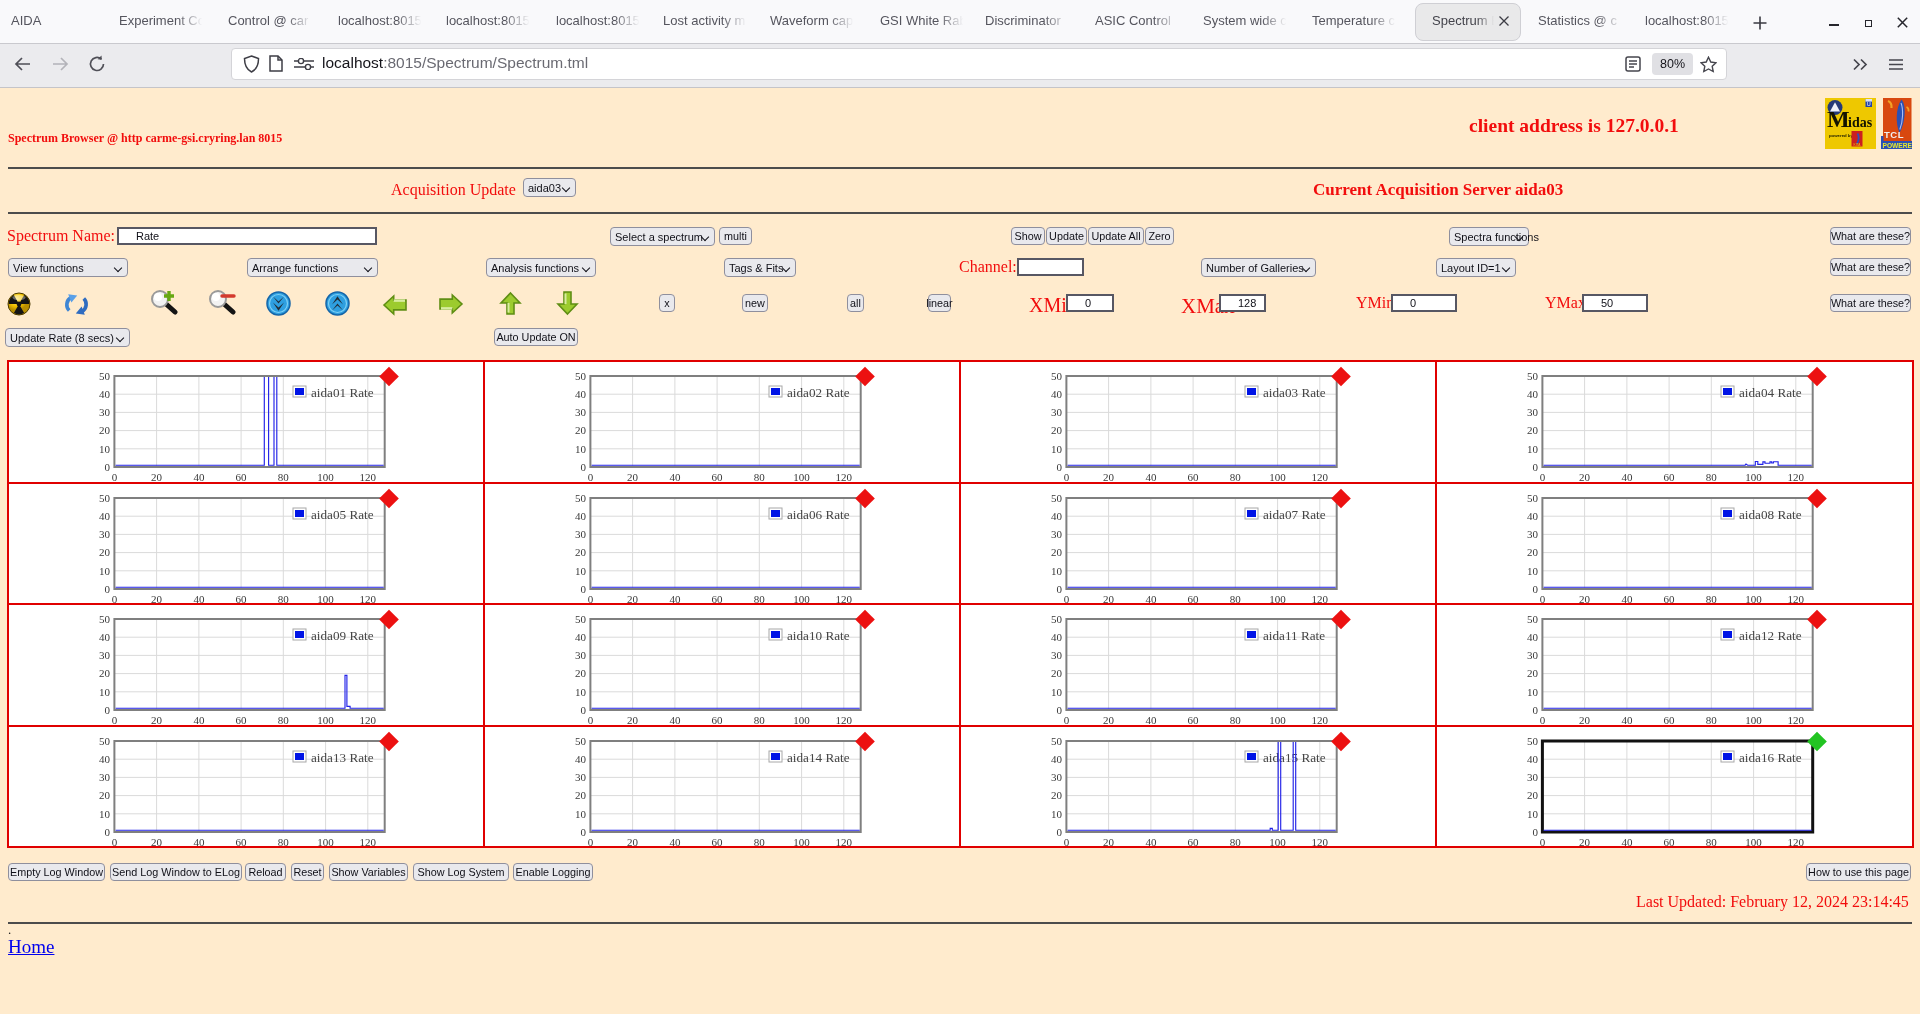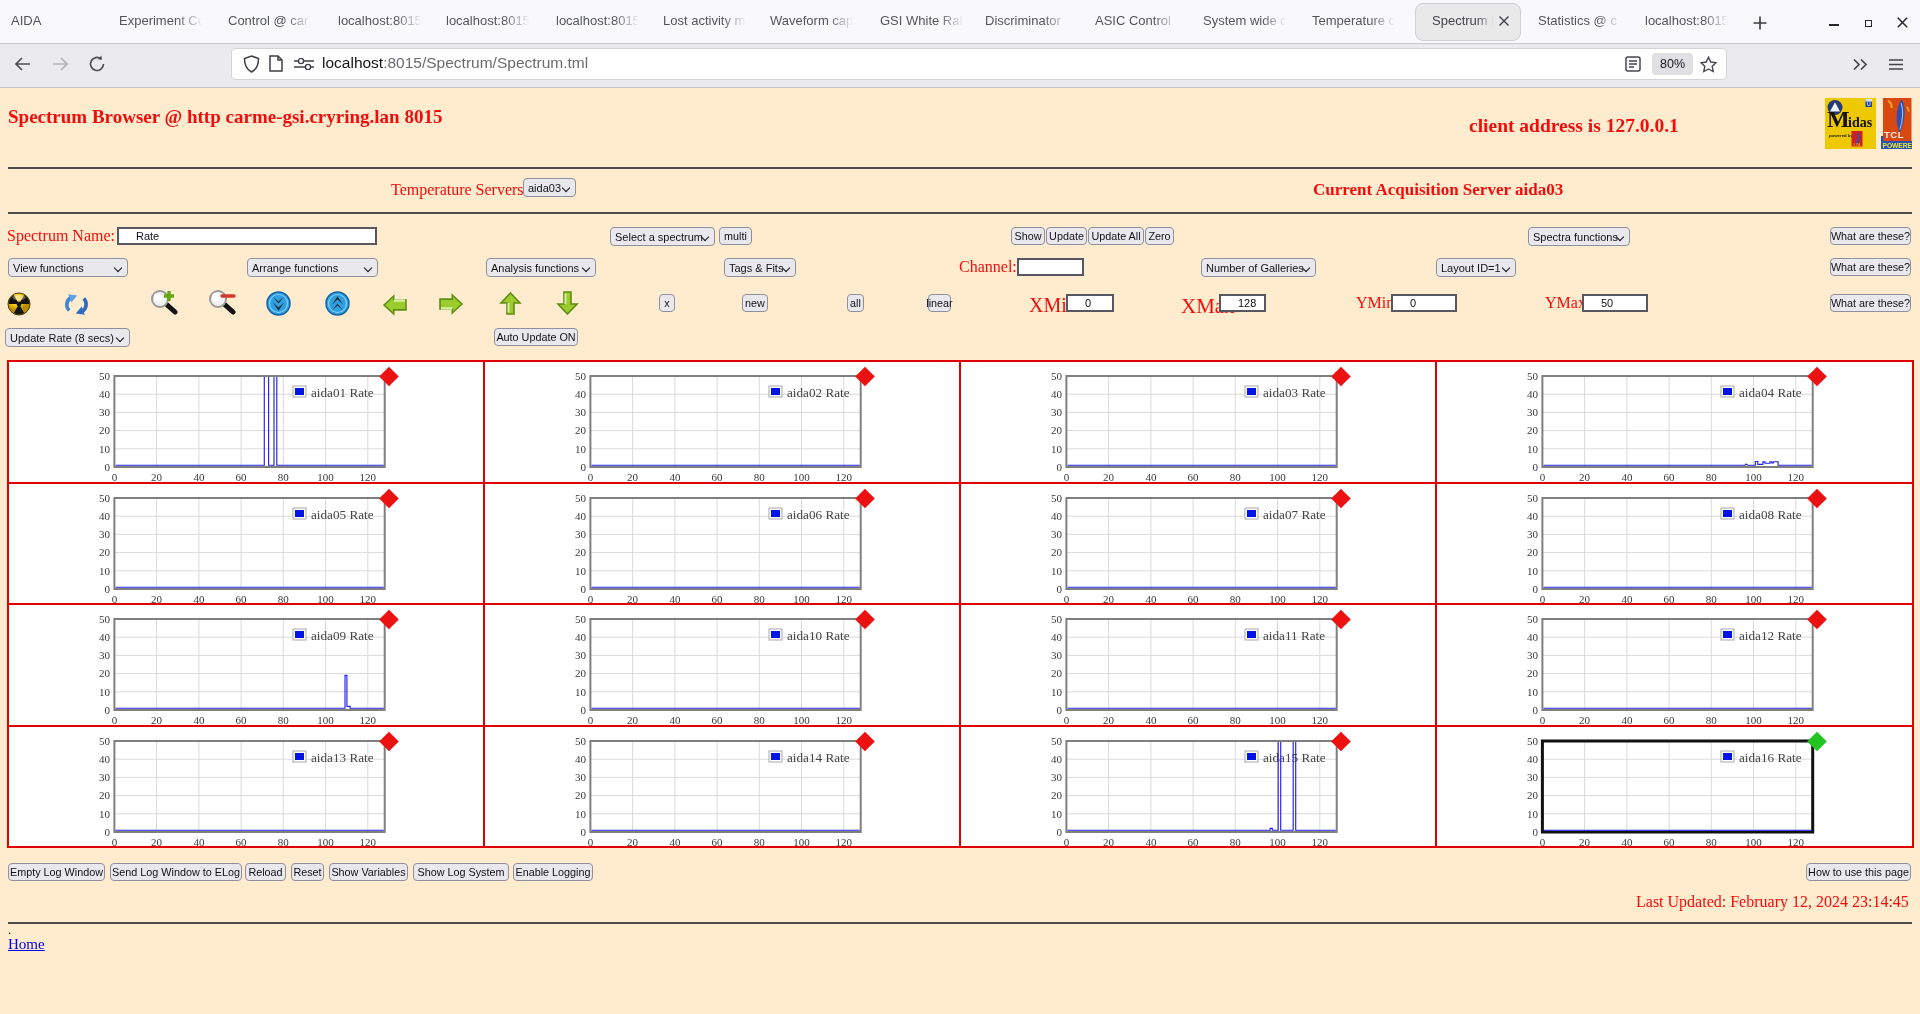--- a/index.html
+++ b/index.html
@@ -79,21 +79,21 @@
 <div class="abs" style="left:1652px;top:53px;width:41px;height:22px;background:#e0e0e4;border-radius:4px;font-size:12.5px;color:#15141a;display:flex;align-items:center;justify-content:center">80%</div>
 <svg class="abs" style="left:1700px;top:56px" width="17" height="17">
     <path d="M8.5 1.2 L10.8 6 L16 6.7 L12.2 10.3 L13.2 15.5 L8.5 13 L3.8 15.5 L4.8 10.3 L1 6.7 L6.2 6 Z" fill="none" stroke="#45454d" stroke-width="1.4"></path>
   </svg>
 <svg class="abs" style="left:1852px;top:58px" width="16" height="13">
     <path d="M2 1.5 L7 6.5 L2 11.5 M9 1.5 L14 6.5 L9 11.5" stroke="#45454d" stroke-width="1.7" fill="none"></path>
   </svg>
 <svg class="abs" style="left:1888px;top:58px" width="16" height="13">
     <path d="M1 2 H15 M1 6.5 H15 M1 11 H15" stroke="#45454d" stroke-width="1.7"></path>
   </svg>
-<div class="abs serif red" style="left:8px;top:106px;font-size:19px;font-weight:bold">Spectrum Browser @ http carme-gsi.cryring.lan 8015</div>
+<div class="abs serif red" style="left:8px;top:131px;font-size:12px;font-weight:bold">Spectrum Browser @ http carme-gsi.cryring.lan 8015</div>
 <div class="abs serif red" style="left:1469px;top:115px;font-size:19.5px;font-weight:bold">client address is 127.0.0.1</div>
 <div class="abs" style="left:1825px;top:98px;width:51px;height:51px;background:#eec800"><svg width="51" height="51">
       <circle cx="10" cy="9.5" r="7.5" fill="#253a78"></circle>
       <path d="M10 4.2 L15 13.5 H5 Z" fill="#eef0f8"></path>
       <rect x="40.5" y="1" width="6.5" height="8" fill="#2244aa"></rect>
       <rect x="40.5" y="1" width="6.5" height="2.6" fill="#dde4f4"></rect>
       <text x="43.7" y="7.8" font-size="5.5" fill="#fff" text-anchor="middle">U</text>
       <text x="2" y="29" font-family="Liberation Serif,serif" font-size="24" font-weight="bold" fill="#131300">M</text>
       <text x="23" y="28.5" font-family="Liberation Serif,serif" font-size="14" font-weight="bold" fill="#131300">idas</text>
       <text x="4" y="38.5" font-size="4.3" font-weight="bold" fill="#1a1a00">powered by</text>
@@ -106,33 +106,33 @@
       <path d="M7 3 q4 1.5 3.5 7" stroke="#f2a126" stroke-width="2.2" fill="none"></path>
       <path d="M25.5 9 q2.5 1 2 4.5" stroke="#f2a126" stroke-width="1.8" fill="none"></path>
       <path d="M20.5 1.5 C25.5 7 24.5 24 18.5 35 C14.5 26 14.5 10 20.5 1.5 Z" fill="#2a50b4"></path>
       <path d="M20 5 C22.5 11 22 24 18.8 31.5" stroke="#a8bcf0" stroke-width="1.1" fill="none"></path>
       <text x="3" y="40" font-size="9.5" font-weight="bold" fill="#f0f0f0" letter-spacing="0.5">TCL</text>
       <rect x="0" y="43" width="31" height="8" fill="#2a50b4"></rect>
       <rect x="0" y="38" width="2.5" height="6" fill="#2a50b4"></rect>
       <text x="1.5" y="50" font-size="6.6" font-weight="bold" fill="#e8e82a">POWERED</text>
     </svg></div>
 <hr class="rule" style="top:167px">
-<div class="abs serif red" style="left:391px;top:181px;font-size:16px">Temperature Servers</div>
+<div class="abs serif red" style="left:391px;top:181px;font-size:16px">Acquisition Update</div>
 <div class="sel" style="left:523px;top:178px;width:53px">aida03</div>
 <div class="abs serif red" style="left:1313px;top:180px;font-size:17px;font-weight:bold">Current Acquisition Server aida03</div>
 <hr class="rule" style="top:212px">
 <div class="abs serif red" style="left:7px;top:227px;font-size:16px">Spectrum Name:</div>
 <div class="inp" style="left:117px;top:227px;width:260px">Rate</div>
 <div class="sel" style="left:610px;top:227px;width:105px">Select a spectrum</div>
 <div class="btn" style="left:719px;top:227px;width:33px">multi</div>
 <div class="btn" style="left:1011px;top:227px;width:34px">Show</div>
 <div class="btn" style="left:1046px;top:227px;width:41px">Update</div>
 <div class="btn" style="left:1088px;top:227px;width:56px">Update All</div>
 <div class="btn" style="left:1145px;top:227px;width:29px">Zero</div>
-<div class="sel" style="left:1528px;top:227px;width:102px">Spectra functions</div>
+<div class="sel" style="left:1449px;top:227px;width:80px">Spectra functions</div>
 <div class="btn" style="left:1830px;top:227px;width:81px">What are these?</div>
 <div class="sel" style="left:8px;top:258px;width:120px">View functions</div>
 <div class="sel" style="left:247px;top:258px;width:131px">Arrange functions</div>
 <div class="sel" style="left:486px;top:258px;width:110px">Analysis functions</div>
 <div class="sel" style="left:724px;top:258px;width:72px">Tags &amp; Fits</div>
 <div class="abs serif red" style="left:959px;top:258px;font-size:16px">Channel:</div>
 <div class="inp" style="left:1017px;top:258px;width:67px"></div>
 <div class="sel" style="left:1201px;top:258px;width:115px">Number of Galleries</div>
 <div class="sel" style="left:1436px;top:258px;width:80px">Layout ID=1</div>
 <div class="btn" style="left:1830px;top:258px;width:81px">What are these?</div>
@@ -610,12 +610,12 @@
 <div class="btn" style="left:110px;top:863px;width:132px">Send Log Window to ELog</div>
 <div class="btn" style="left:245px;top:863px;width:41px">Reload</div>
 <div class="btn" style="left:291px;top:863px;width:33px">Reset</div>
 <div class="btn" style="left:329px;top:863px;width:79px">Show Variables</div>
 <div class="btn" style="left:413px;top:863px;width:96px">Show Log System</div>
 <div class="btn" style="left:513px;top:863px;width:80px">Enable Logging</div>
 <div class="btn" style="left:1806px;top:863px;width:105px">How to use this page</div>
 <div class="abs serif red" style="left:1636px;top:893px;font-size:16px">Last Updated: February 12, 2024 23:14:45</div>
 <hr class="rule" style="top:922px">
 <div class="abs serif" style="left:8px;top:922px;font-size:13px;color:#222">.</div>
-<div class="abs serif" style="left:8px;top:936px;font-size:15px"><span style="color:#0000ee;text-decoration:underline">Home</span></div>
+<div class="abs serif" style="left:8px;top:936px;font-size:19px"><span style="color:#0000ee;text-decoration:underline">Home</span></div>
 </body></html>

